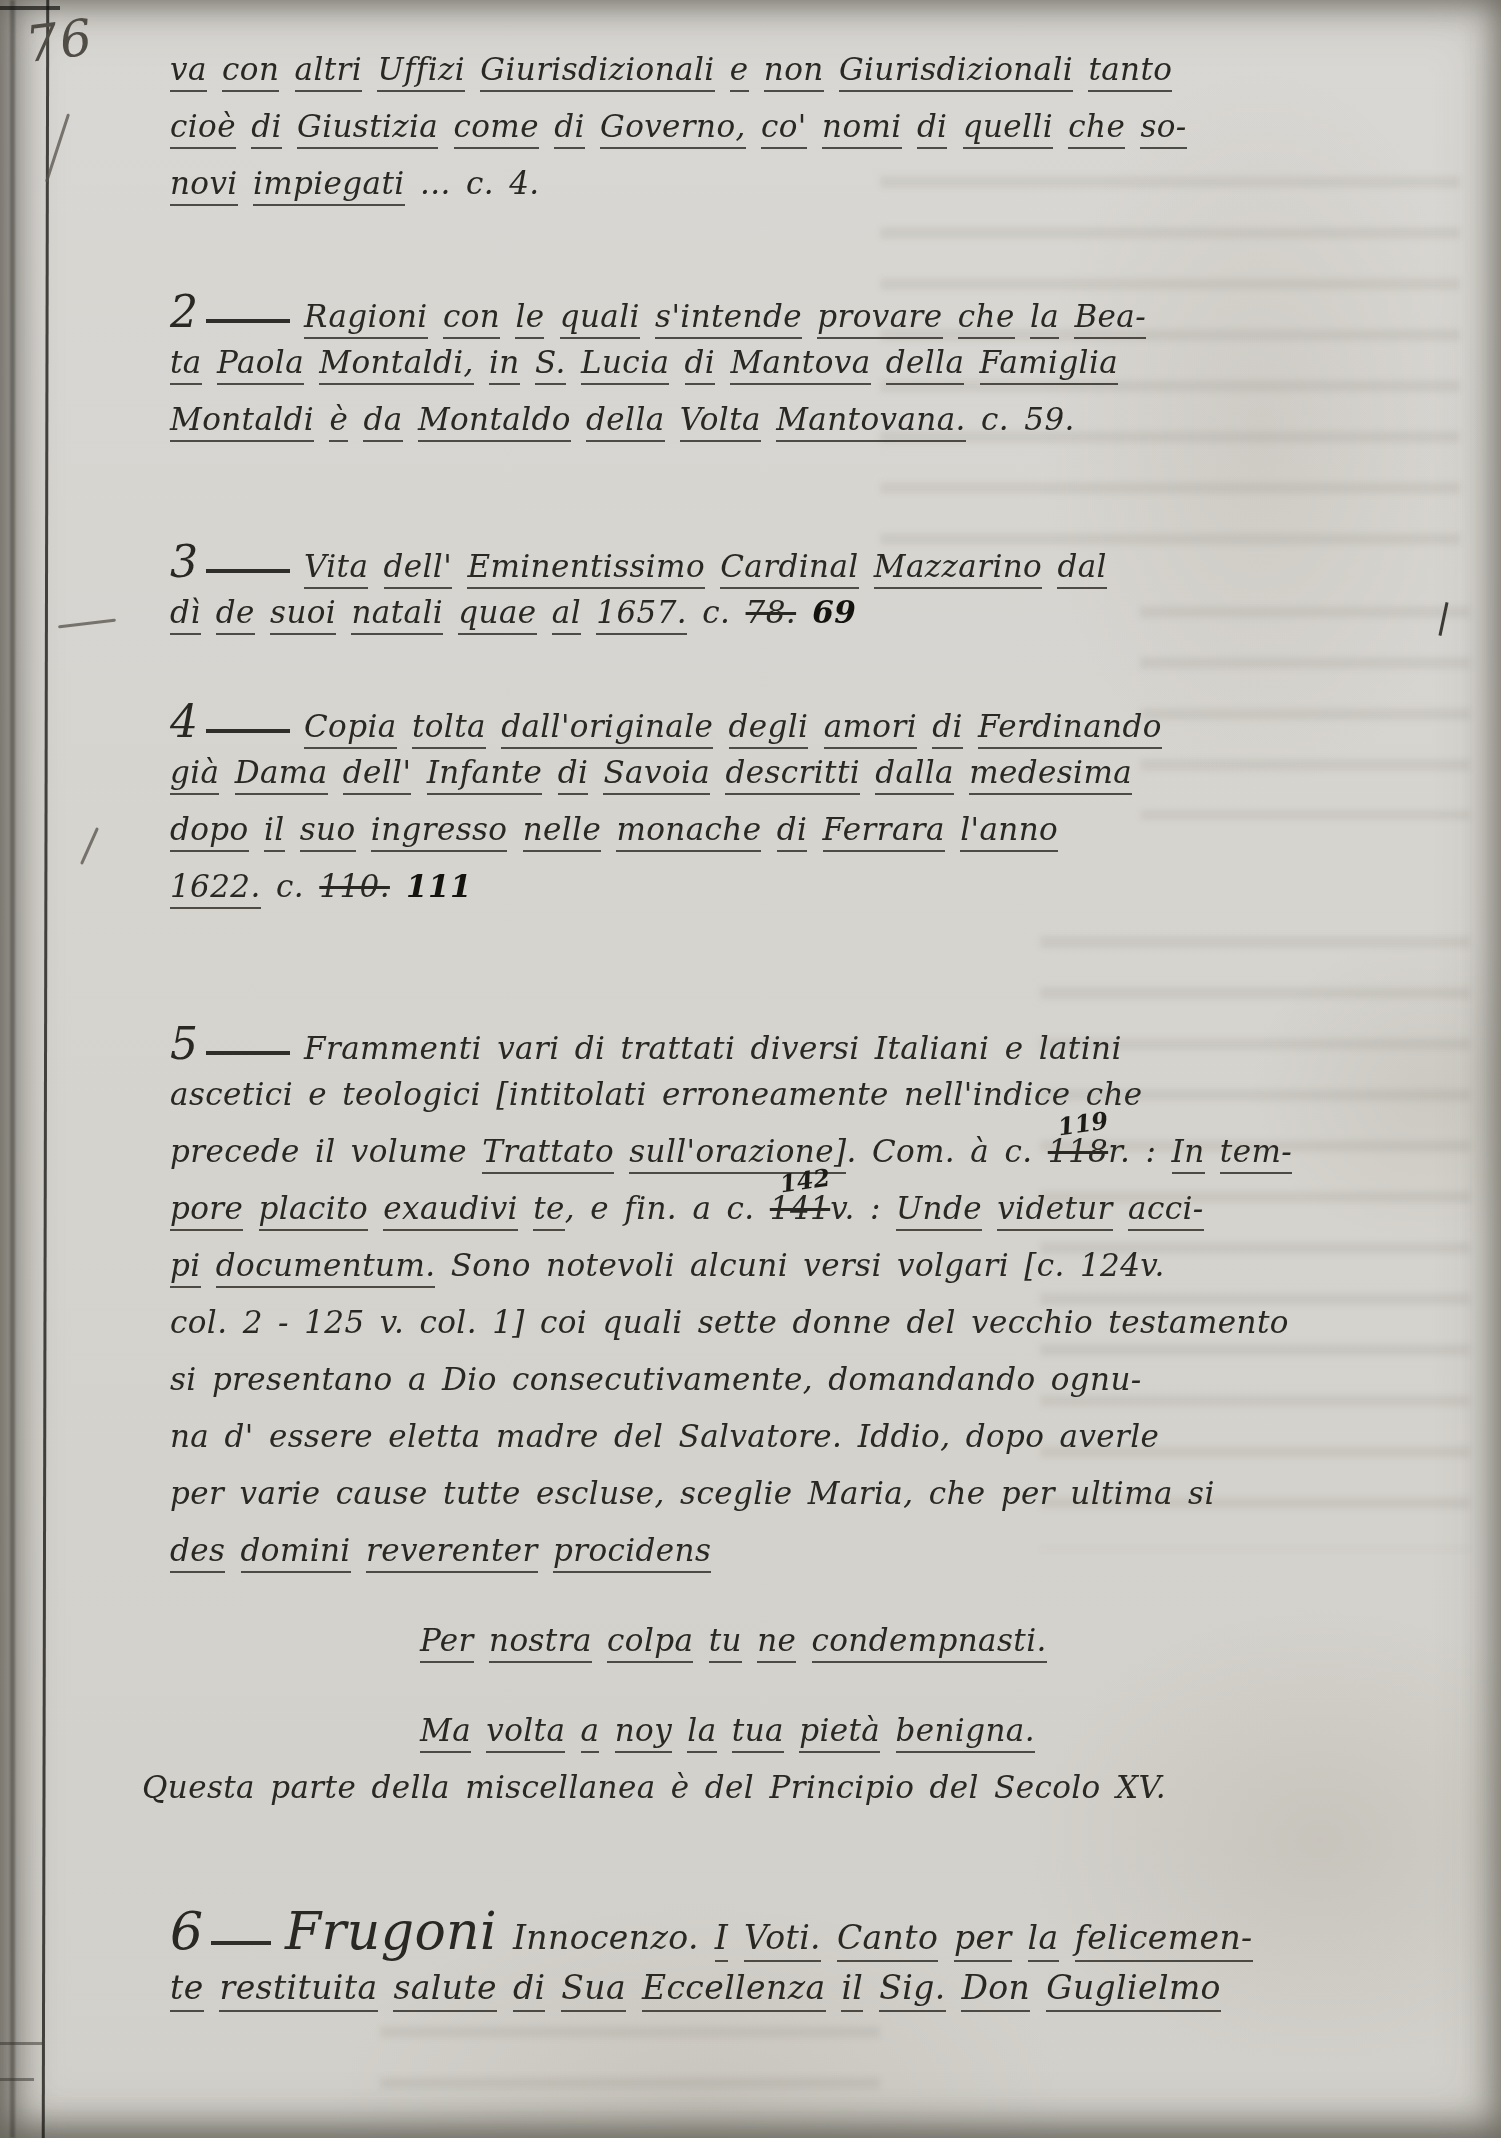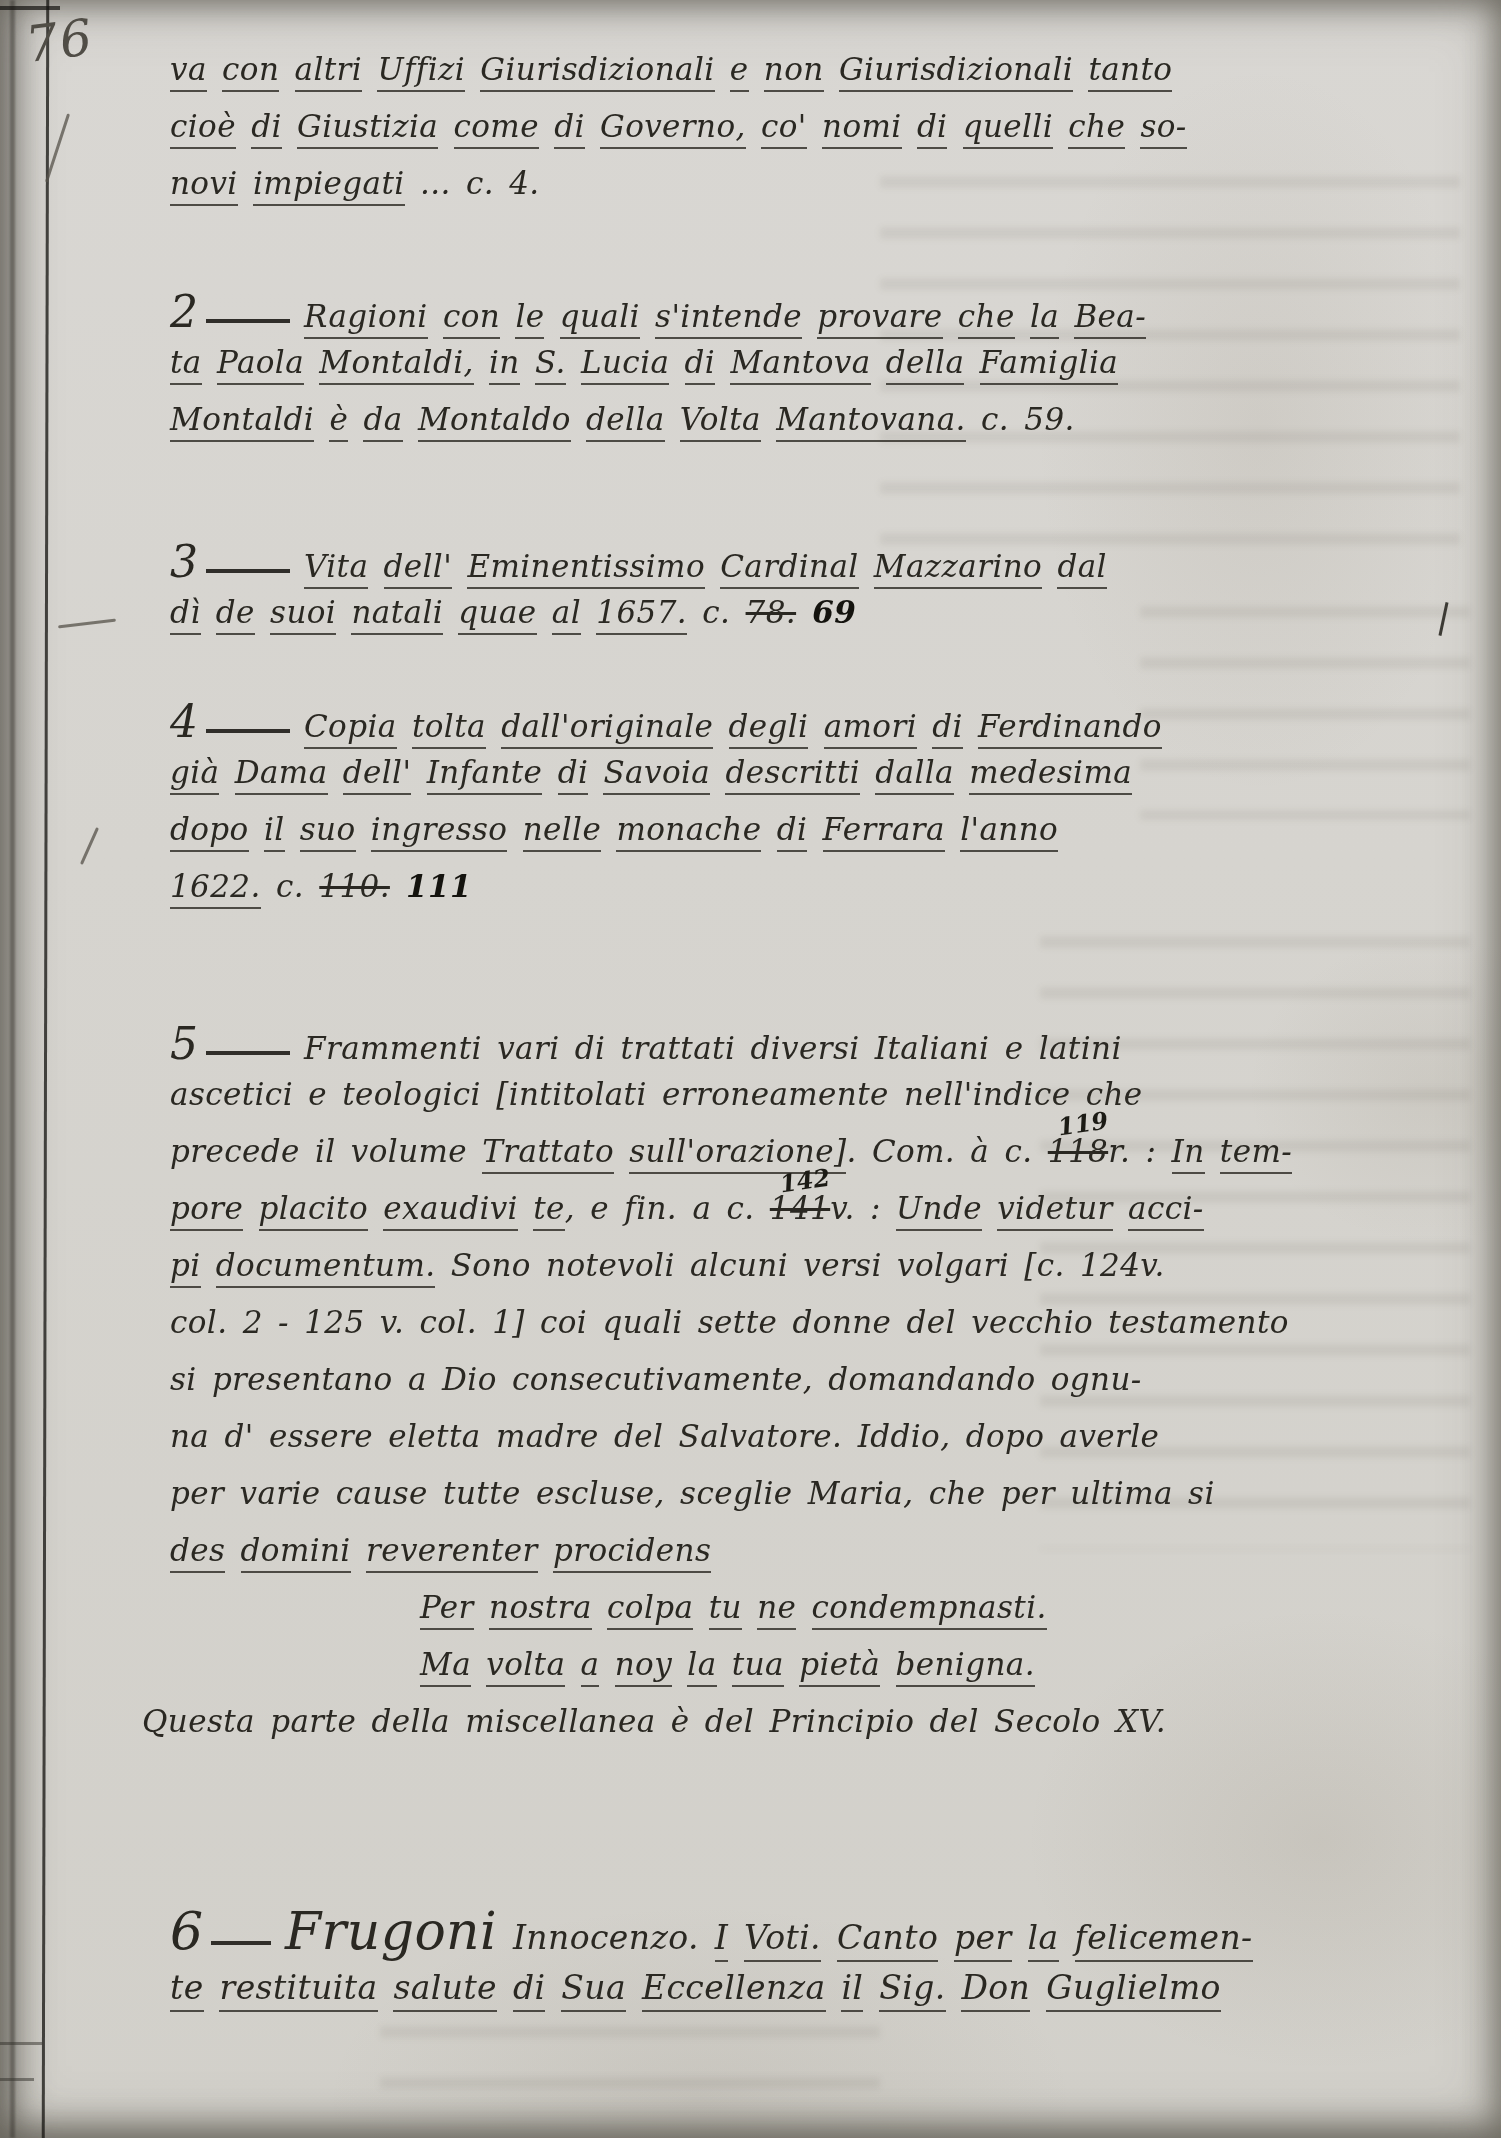--- a/index.html
+++ b/index.html
@@ -35,21 +35,21 @@
     background:repeating-linear-gradient(180deg, rgba(85,78,66,.16) 6px, rgba(85,78,66,.16) 18px, transparent 18px, transparent 57px);
     filter:blur(3px);opacity:.55;}
   .stray-ink{position:absolute;background:#3c3a34;}
   
   .ms-body{position:absolute;left:158px;top:0;width:1010px;height:2138px;
     font-style:italic;font-size:31px;letter-spacing:.4px;word-spacing:5px;line-height:1;}
   .entry{position:absolute;left:12px;width:100%;}
   .e0{top:54px}.e1{top:290px}.e2{top:540px}.e3{top:700px}.e4{top:1022px}.e5{top:1905px}
   .line{height:57px;white-space:nowrap;}
   .e5 .line{height:66px;font-size:33px;}
-  .line.poem{margin-left:250px;}
+  .line.poem{margin-left:250px;margin-top:33px;}
   .line.outdent{margin-left:-28px;}
   .w{border-bottom:2px solid rgba(42,40,34,.80);padding-bottom:3px;}
   .pseg{}
   .num{font-size:44px;letter-spacing:0;}
   .e5 .num{font-size:52px;}
   .numdash{display:inline-block;width:84px;border-bottom:4px solid rgba(30,28,23,.9);
     margin:0 14px 4px 8px;}
   .e5 .numdash{width:60px;}
   .xx{text-decoration:line-through;text-decoration-thickness:2.5px;}
   .dark{font-weight:bold;color:#14130e;margin-top:44px;}

